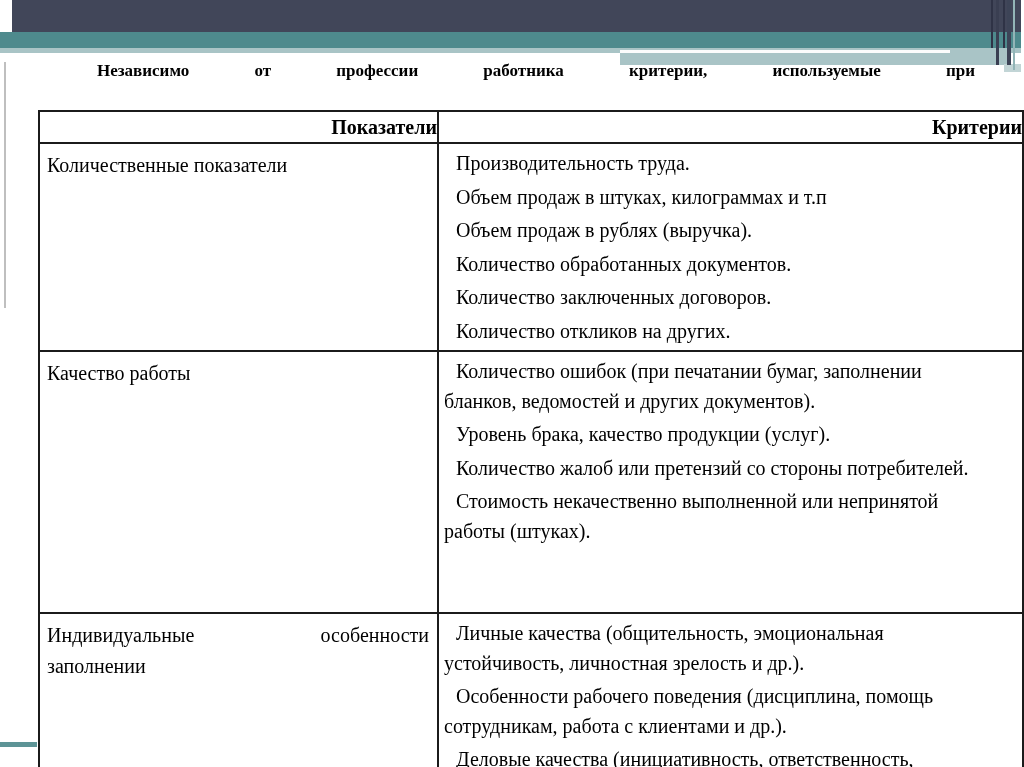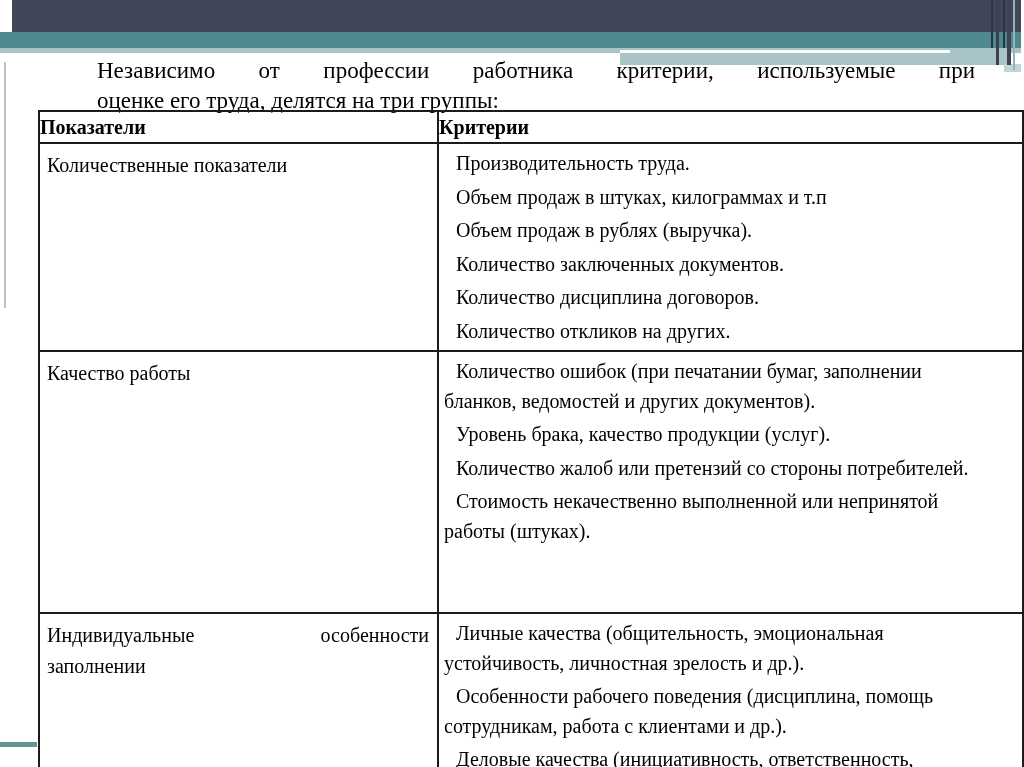--- a/index.html
+++ b/index.html
@@ -17,27 +17,27 @@
   .vstripe{position:absolute;top:0;}
   .vs1{left:991px;width:2px;height:48px;background:#2f3346;}
   .vs2{left:996px;width:3px;height:65px;background:#3a3f52;}
   .vs3{left:1003px;width:2px;height:48px;background:#2f3346;}
   .vs4{left:1007px;width:4px;height:65px;background:#3d4457;}
   .vs5{left:1013px;width:2px;height:70px;background:#93b5b7;}
   .left-line{position:absolute;left:4px;top:62px;width:2px;height:246px;background:#bfbfbf;}
   .bottom-accent{position:absolute;left:0;top:742px;width:37px;height:5px;background:#5d9496;}
   
   .title{position:absolute;left:97px;top:56px;width:878px;
-         font-weight:normal;font-size:23px;line-height:30px;}
+         font-weight:bold;font-size:17px;line-height:30px;}
   .title .l1{text-align:justify;text-align-last:justify;}
   
   table.main{position:absolute;left:38px;top:110px;width:984px;height:654px;
              border-collapse:collapse;table-layout:fixed;}
   table.main,table.main th,table.main td{border:2px solid #1b1b1b;}
-  th{font-size:20px;font-weight:bold;text-align:left;vertical-align:middle;
+  th{font-size:20px;font-weight:bold;text-align:right;vertical-align:middle;
      height:30px;padding:0;line-height:26px;}
   td{vertical-align:top;font-size:20px;padding:0;}
   td.ind{padding:6px 8px 15px 7px;line-height:31px;}
   td.crit{padding:5px 38px 0 5px;line-height:29.5px;}
   td.crit p{margin:0 0 4px 0;text-indent:12px;}
   tr.r1{height:204px;} tr.r2{height:262px;}
   .jline{text-align:justify;text-align-last:justify;}
 </style>
 </head>
 <body>
@@ -53,43 +53,42 @@
   <div class="vstripe vs1"></div>
   <div class="vstripe vs2"></div>
   <div class="vstripe vs3"></div>
   <div class="vstripe vs4"></div>
   <div class="vstripe vs5"></div>
   <div class="left-line"></div>
   <div class="bottom-accent"></div>
 
   <div class="title">
     <div class="l1">Независимо от профессии работника критерии, используемые при</div>
-    <div class="l2">оценке его труда, делятся на три группы:</div>
   </div>
 
   <table class="main">
     <colgroup>
         <col style="width:399px">
         <col style="width:585px">
       </colgroup>
     <thead>
       <tr>
         <th>Показатели</th>
         <th>Критерии</th>
       </tr>
     </thead>
     <tbody>
       <tr class="r1">
         <td class="ind">Количественные показатели</td>
         <td class="crit">
           <p>Производительность труда.</p>
           <p>Объем продаж в штуках, килограммах и т.п</p>
           <p>Объем продаж в рублях (выручка).</p>
-          <p>Количество заключенных документов.</p>
-          <p>Количество дисциплина договоров.</p>
+          <p>Количество обработанных документов.</p>
+          <p>Количество заключенных договоров.</p>
           <p>Количество откликов на других.</p>
         </td>
       </tr>
       <tr class="r2">
         <td class="ind">Качество работы</td>
         <td class="crit">
           <p>Количество ошибок (при печатании бумаг, заполнении бланков, ведомостей и других документов).</p>
           <p>Уровень брака, качество продукции (услуг).</p>
           <p>Количество жалоб или претензий со стороны потребителей.</p>
           <p>Стоимость некачественно выполненной или непринятой работы (штуках).</p>

